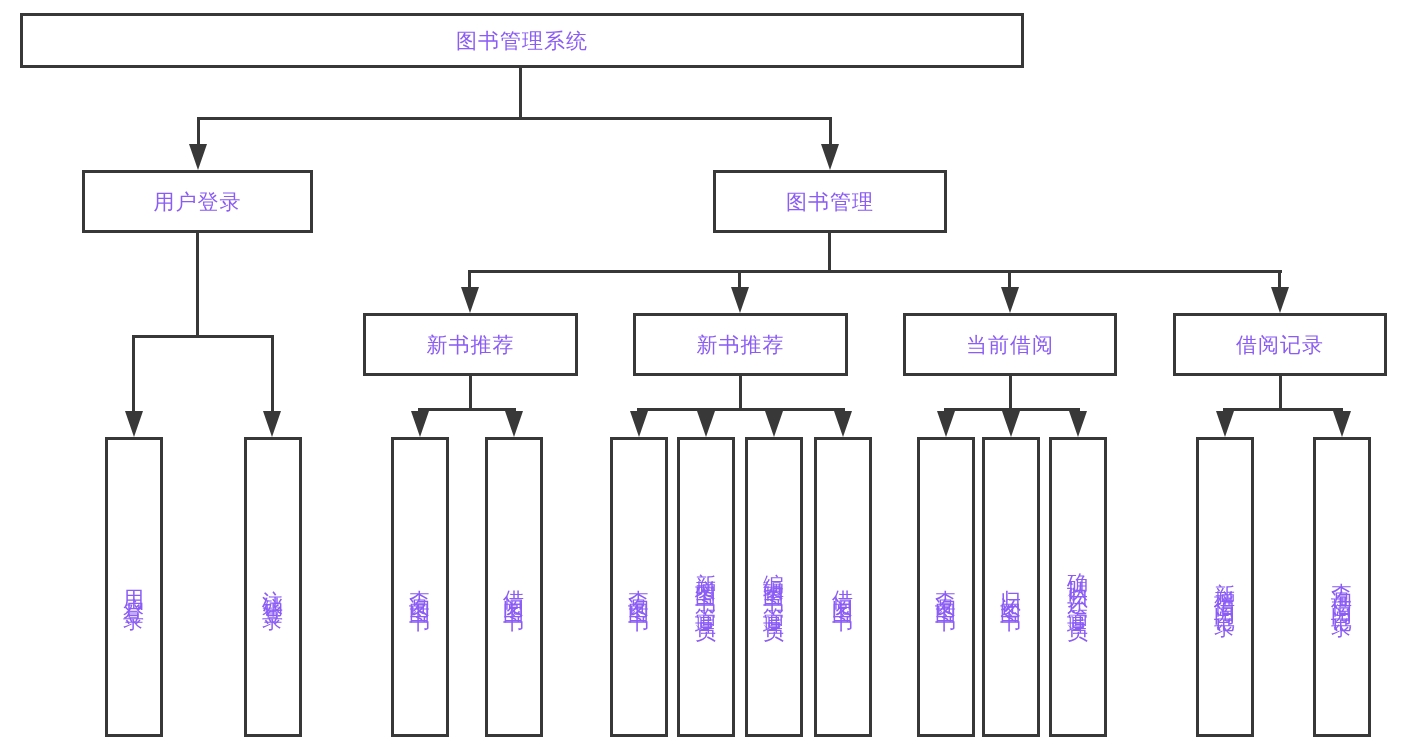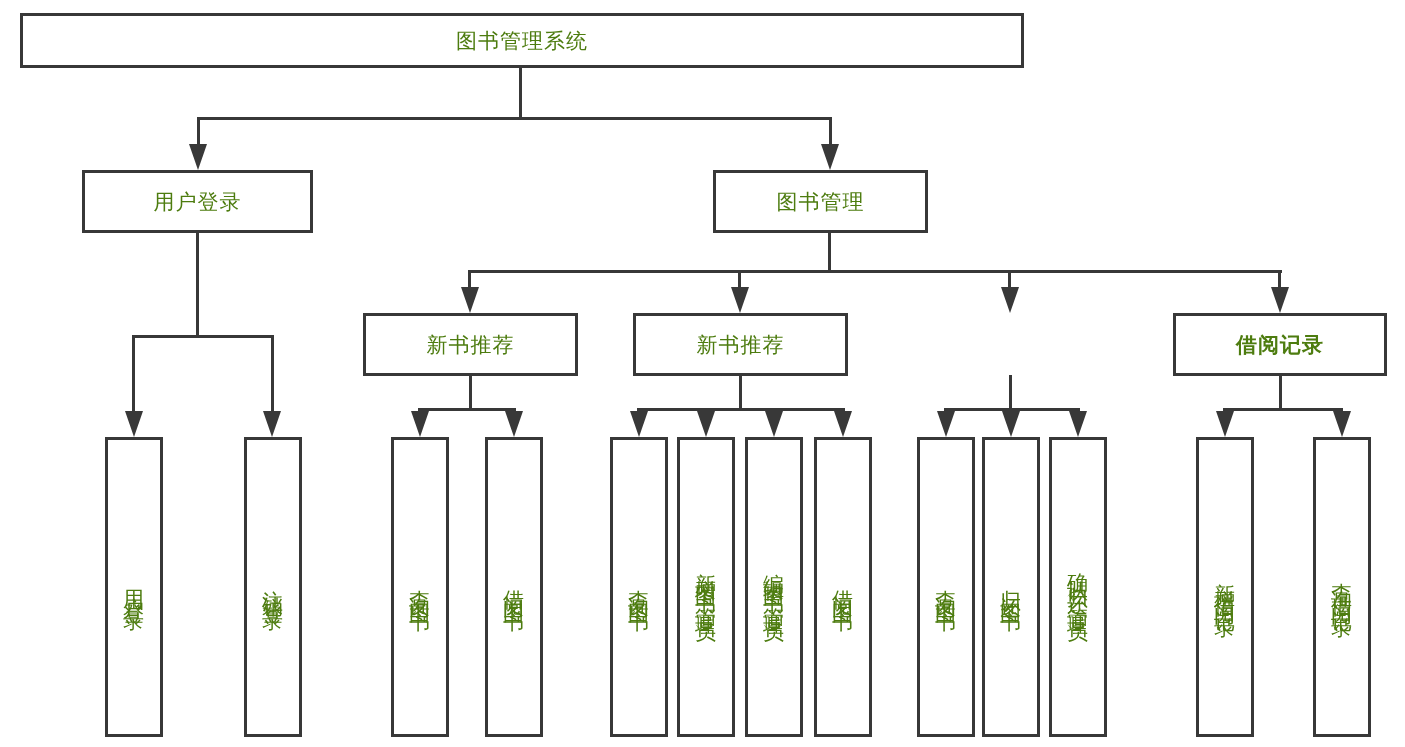--- a/index.html
+++ b/index.html
@@ -12,21 +12,21 @@
     overflow: hidden;
   }
   .node {
     position: absolute;
     box-sizing: border-box;
     border: 3px solid #383838;
     background: #ffffff;
     display: flex;
     align-items: center;
     justify-content: center;
-    color: #4d7c0f;
+    color: #8b5cf6;
     font-size: 21px;
     letter-spacing: 1px;
   }
   .node .lbl { white-space: nowrap; }
   .node.vert .lbl {
     writing-mode: vertical-rl;
     text-orientation: mixed;
     letter-spacing: 7px;
     white-space: normal;
     line-height: 1;
@@ -55,31 +55,34 @@
 
 <div id="stage">
 
   <div class="node" style="left:20px; top:13px; width:1004px; height:55px;">
     <span class="lbl">图书管理系统</span>
   </div>
 
   <div class="node" style="left:82px; top:170px; width:231px; height:63px;">
     <span class="lbl">用户登录</span>
   </div>
-  <div class="node" style="left:713px; top:170px; width:215px; height:63px;">
+  <div class="node" style="left:713px; top:170px; width:234px; height:63px;">
     <span class="lbl">图书管理</span>
   </div>
 
   <div class="node" style="left:363px; top:313px; width:215px; height:63px;">
     <span class="lbl">新书推荐</span>
   </div>
   <div class="node" style="left:633px; top:313px; width:215px; height:63px;">
     <span class="lbl">新书推荐</span>
   </div>
-  <div class="node" style="left:1173px; top:313px; width:214px; height:63px;font-weight:bold;">
+  <div class="node" style="left:903px; top:313px; width:214px; height:63px;">
+    <span class="lbl">当前借阅</span>
+  </div>
+  <div class="node" style="left:1173px; top:313px; width:214px; height:63px;">
     <span class="lbl">借阅记录</span>
   </div>
 
   <div class="node vert" style="left:105px; top:437px; width:58px; height:300px;">
     <span class="lbl">用户登录</span>
   </div>
   <div class="node vert" style="left:244px; top:437px; width:58px; height:300px;">
     <span class="lbl">注销登录</span>
   </div>
 

